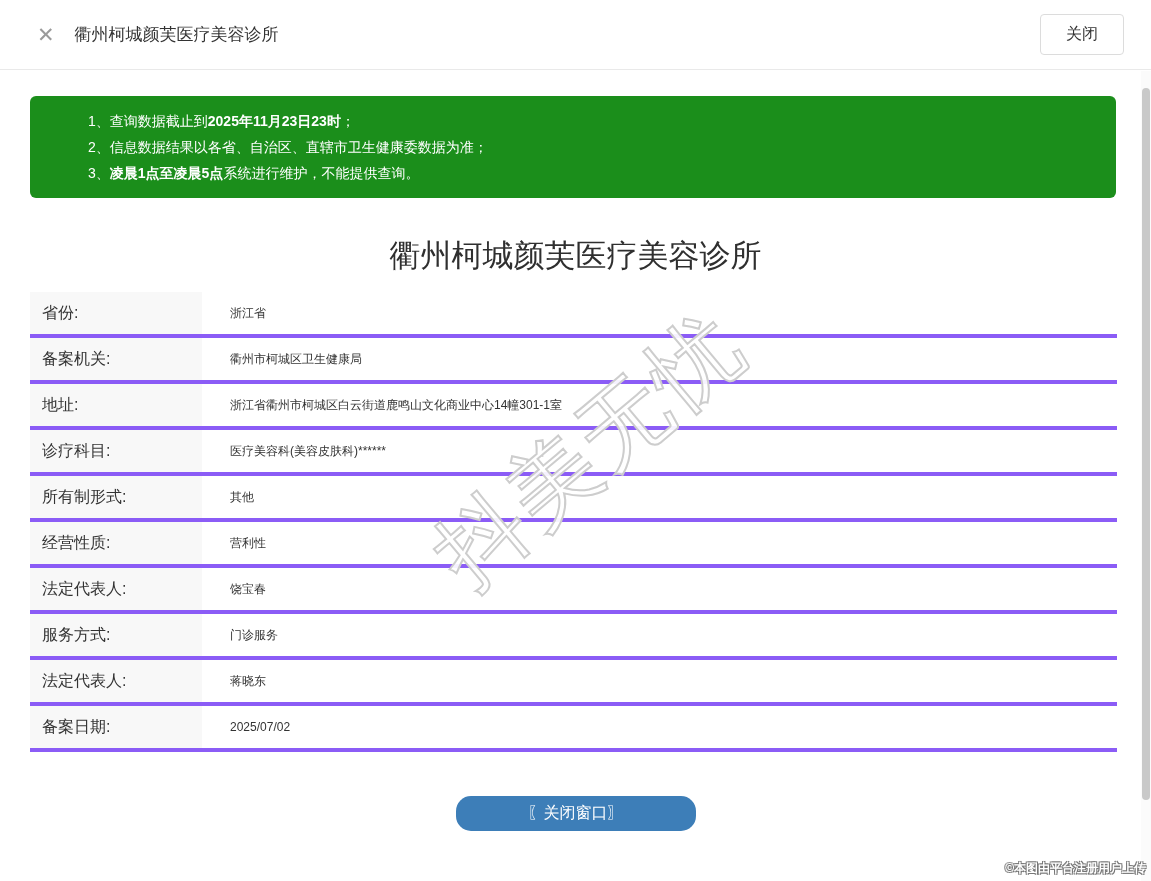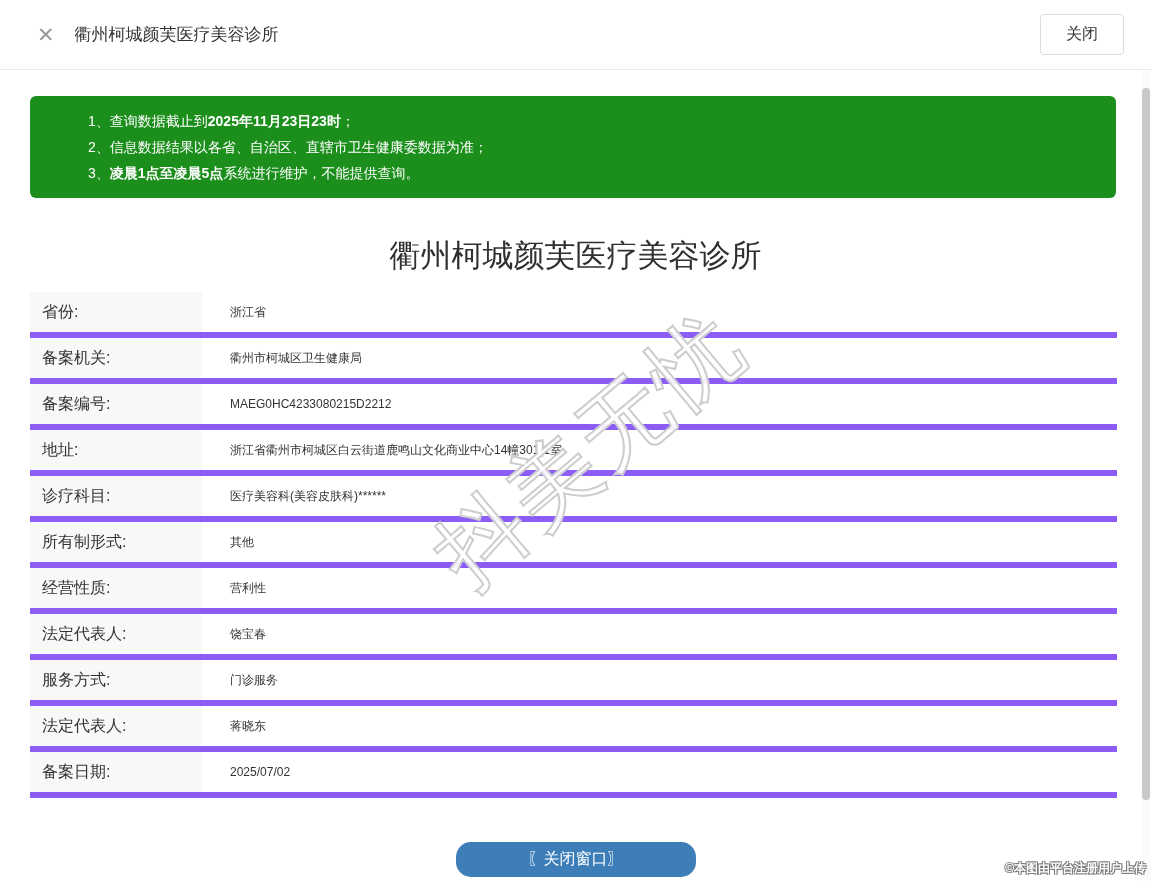--- a/index.html
+++ b/index.html
@@ -65,21 +65,21 @@
     font-size: 31px;
     font-weight: 500;
     color: #2f2f2f;
   }
 
   
   .info-table { margin: 15px 34px 0 30px; }
   .trow {
     display: flex;
     height: 46px;
-    border-bottom: 6px solid #8b5cf6;
+    border-bottom: 4px solid #8b5cf6;
   }
   .tlabel {
     width: 172px;
     background: #f8f8f8;
     display: flex;
     align-items: center;
     padding-left: 12px;
     font-size: 16px;
     color: #333;
   }
@@ -169,24 +169,20 @@
 <div class="info-table">
   <div class="trow">
     <div class="tlabel">省份:</div>
     <div class="tvalue">浙江省</div>
   </div>
   <div class="trow">
     <div class="tlabel">备案机关:</div>
     <div class="tvalue">衢州市柯城区卫生健康局</div>
   </div>
   <div class="trow">
-    <div class="tlabel">备案编号:</div>
-    <div class="tvalue">MAEG0HC4233080215D2212</div>
-  </div>
-  <div class="trow">
     <div class="tlabel">地址:</div>
     <div class="tvalue">浙江省衢州市柯城区白云街道鹿鸣山文化商业中心14幢301-1室</div>
   </div>
   <div class="trow">
     <div class="tlabel">诊疗科目:</div>
     <div class="tvalue">医疗美容科(美容皮肤科)******</div>
   </div>
   <div class="trow">
     <div class="tlabel">所有制形式:</div>
     <div class="tvalue">其他</div>

